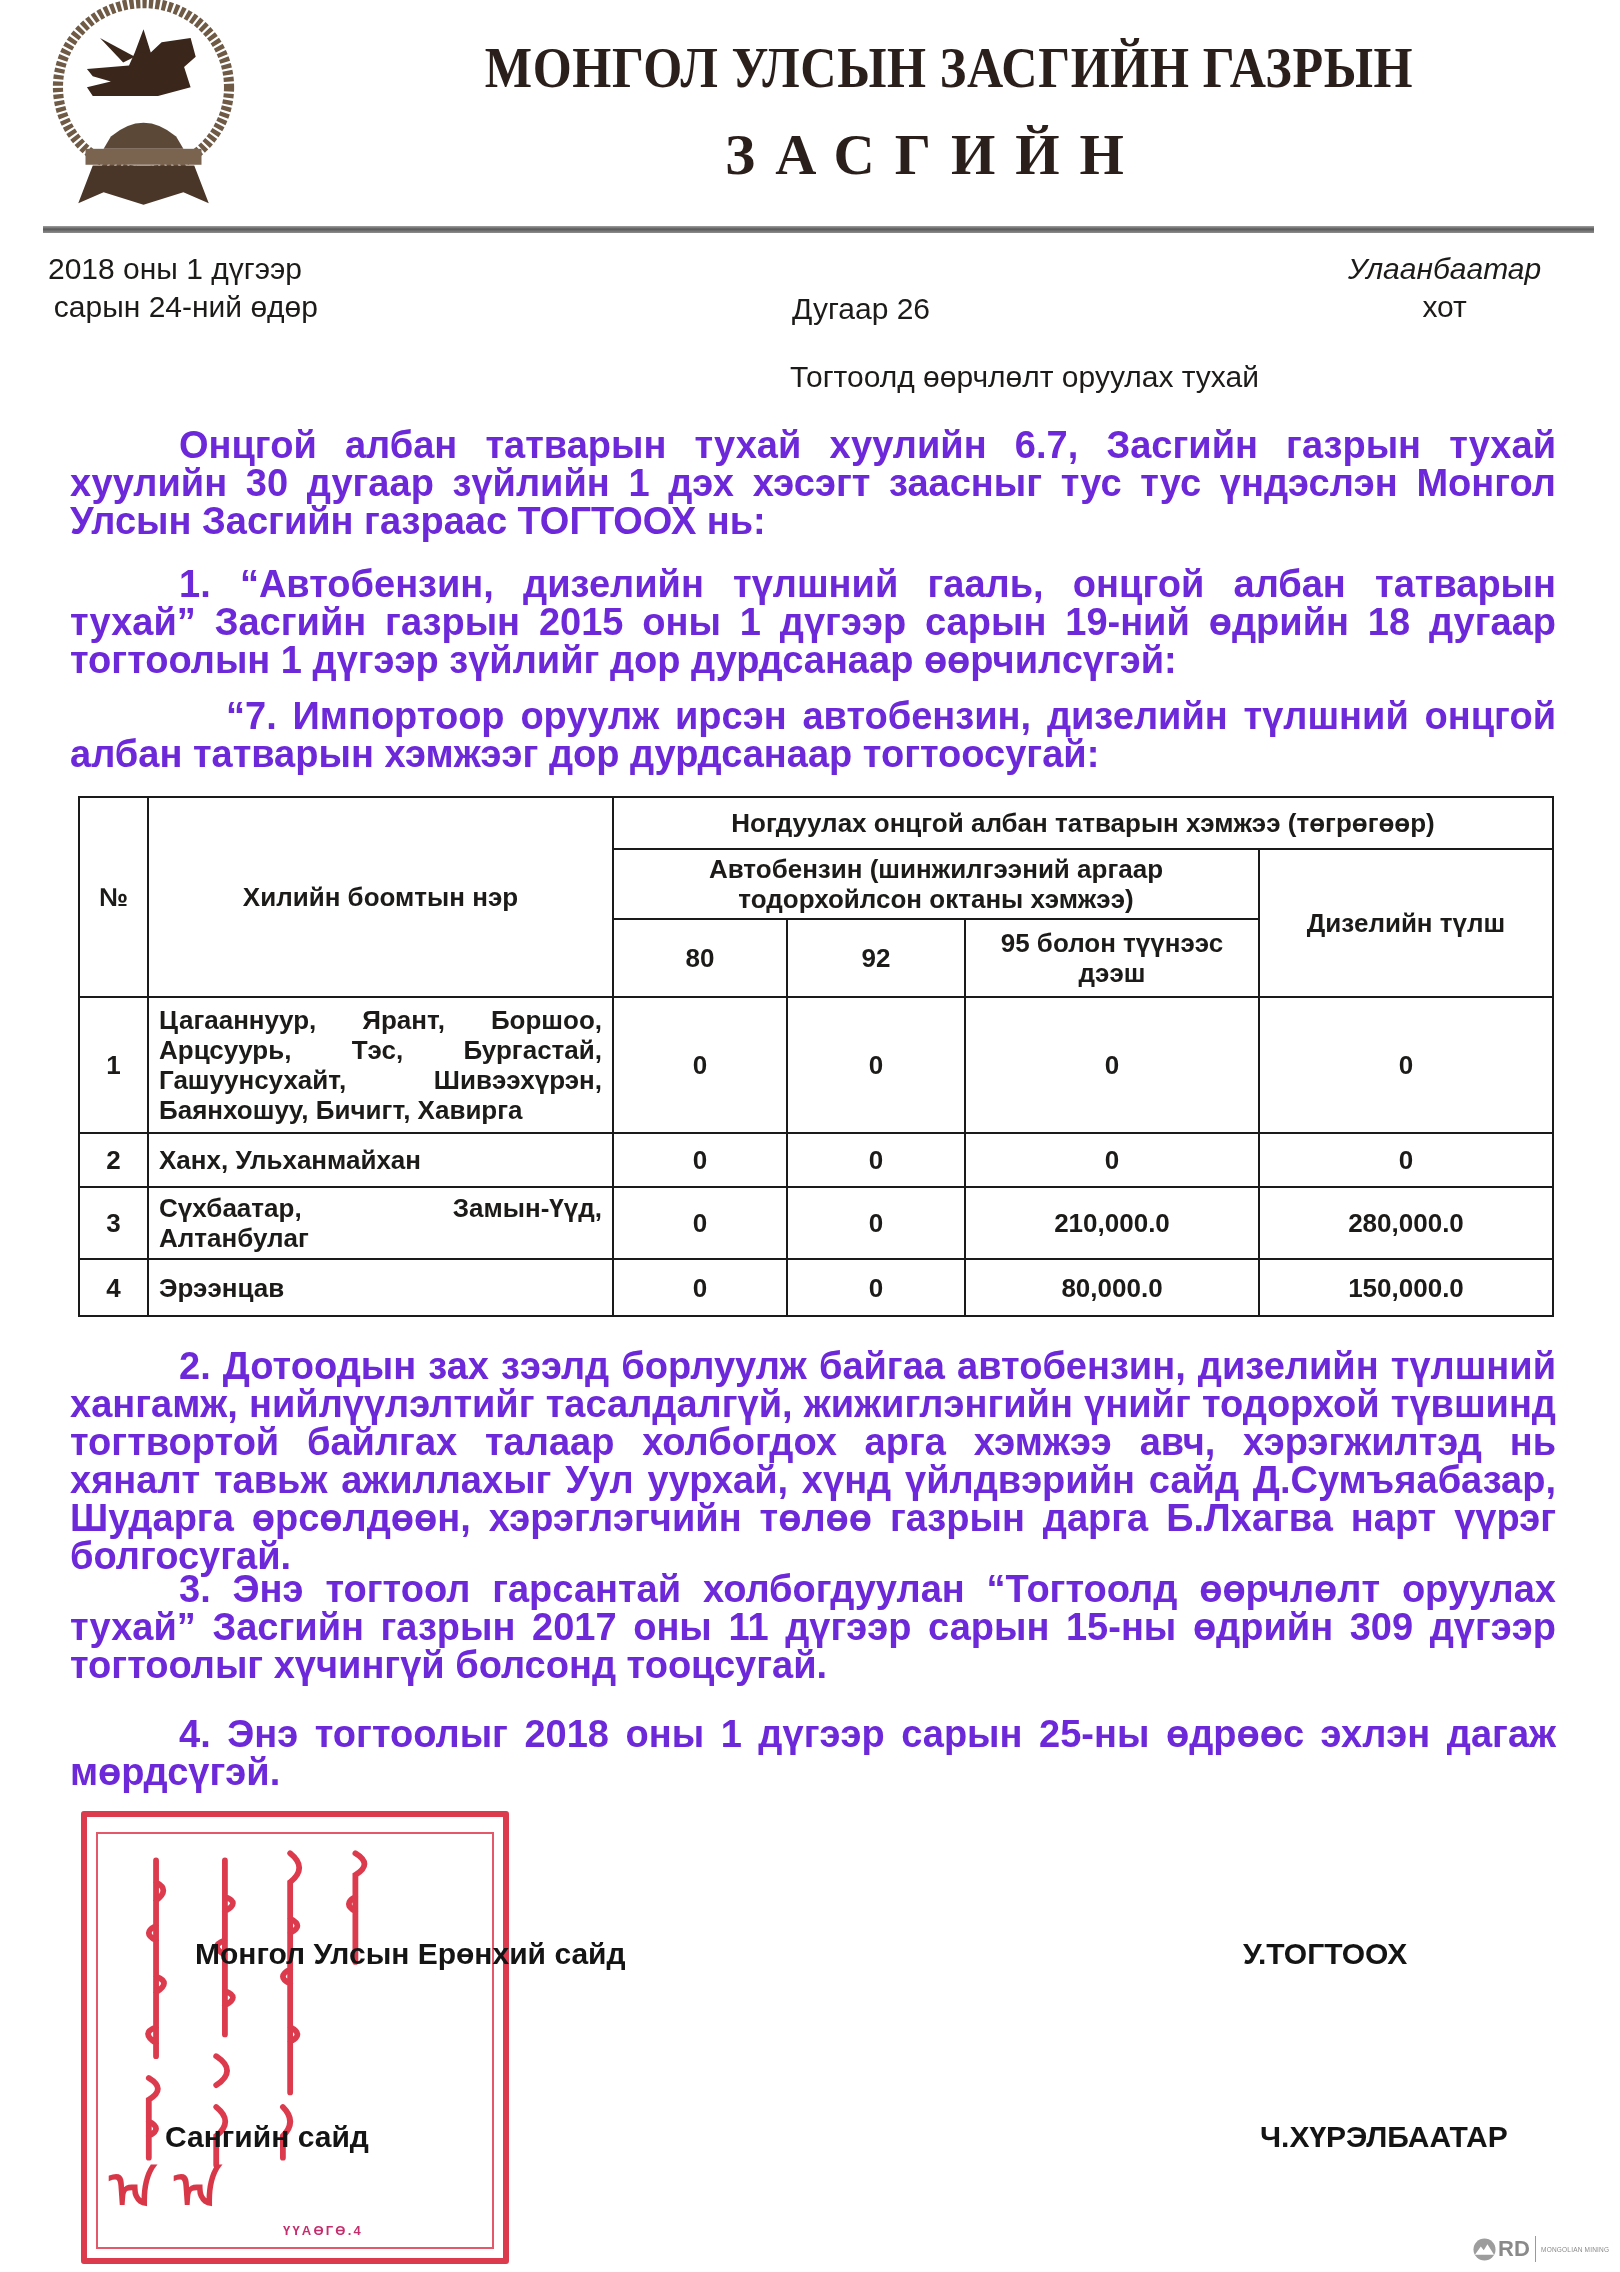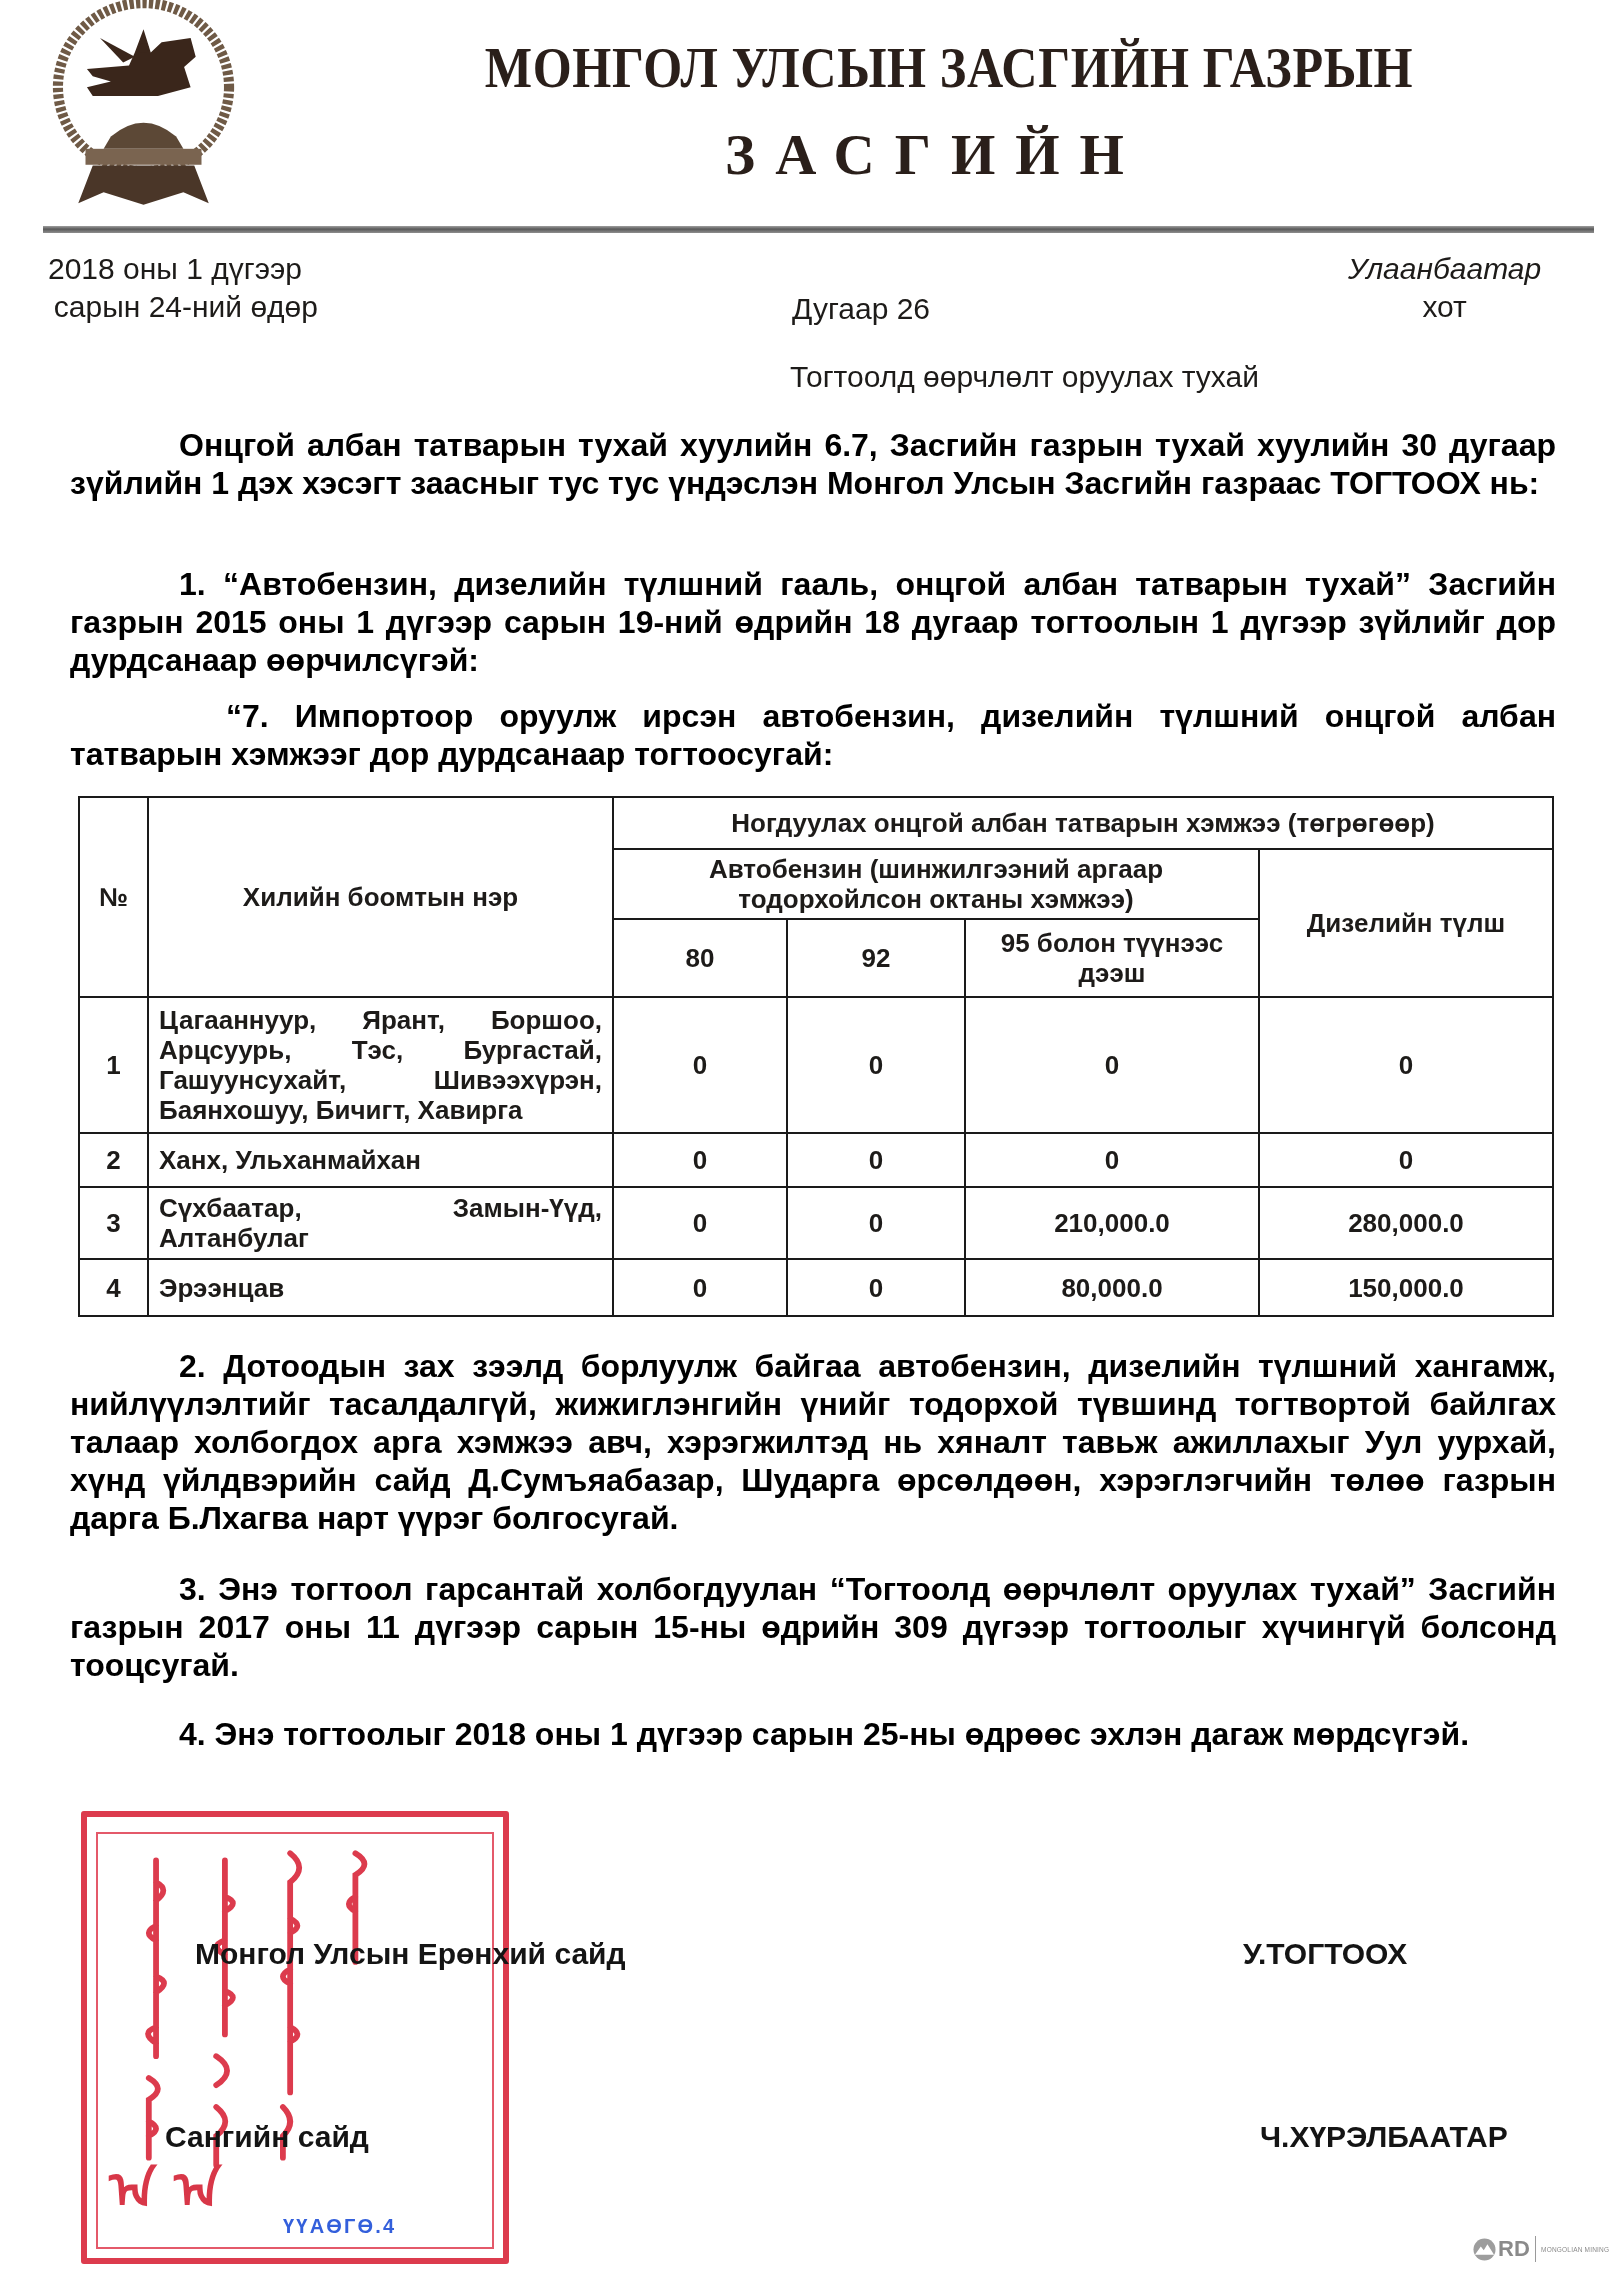--- a/index.html
+++ b/index.html
@@ -36,22 +36,22 @@
   .meta { font-size: 30px; font-weight: normal; line-height: 38px; color: #1d1b19; }
   #date-block { left: 48px; top: 250px; }
   #date-block div:nth-child(2) { padding-left: 5.8px; }
   #number-label { left: 792px; top: 290px; }
   #city-block { left: 1348px; top: 250px; text-align: center; font-style: italic; }
   #city-block div:nth-child(2) { font-style: normal; }
   #subject { left: 790px; top: 358px; }
 
   
   .para {
-    left: 70px; width: 1486px; font-size: 32px; font-weight: bold;
-    line-height: 38px; text-align: justify; color: #000000;
+    left: 70px; width: 1486px; font-size: 38px; font-weight: bold;
+    line-height: 38px; text-align: justify; color: #6d28d9;
   }
   .para .indent { display: inline-block; width: 109px; }
   .para .indent-lg { display: inline-block; width: 156px; }
   #para-intro { top: 426px; }
   #para-1 { top: 565px; }
   #para-1-quote { top: 697px; }
   #para-2 { top: 1347px; }
   #para-3 { top: 1570px; }
   #para-4 { top: 1715px; }
 
@@ -86,21 +86,21 @@
     left: 81px; top: 1811px; width: 428px; height: 453px;
     border: 6.5px solid #d9263a; border-radius: 2.9px; box-sizing: border-box;
     opacity: 0.9;
   }
   #stamp-inner {
     position: absolute; left: 8.7px; top: 14.5px; right: 8.7px; bottom: 8.7px;
     border: 2.2px solid #e2485a;
   }
   #stamp-footer {
     position: absolute; left: 196px; bottom: 20px;
-    color: #1d4ed8; font-size: 20px; font-weight: bold; letter-spacing: 2.2px;
+    color: #be185d; font-size: 13px; font-weight: bold; letter-spacing: 2.2px;
   }
   .stamp-glyph {
     position: absolute; bottom: 35px; color: #d42235; font-size: 51px; font-weight: bold;
   }
 
   
   .sig { font-size: 30px; font-weight: bold; color: #141414; }
   #sig-pm-title { left: 174px; top: 1937px; margin-left: 21px; }
   #sig-pm-name { left: 1243px; top: 1937px; }
   #sig-fin-title { left: 165px; top: 2120px; }

